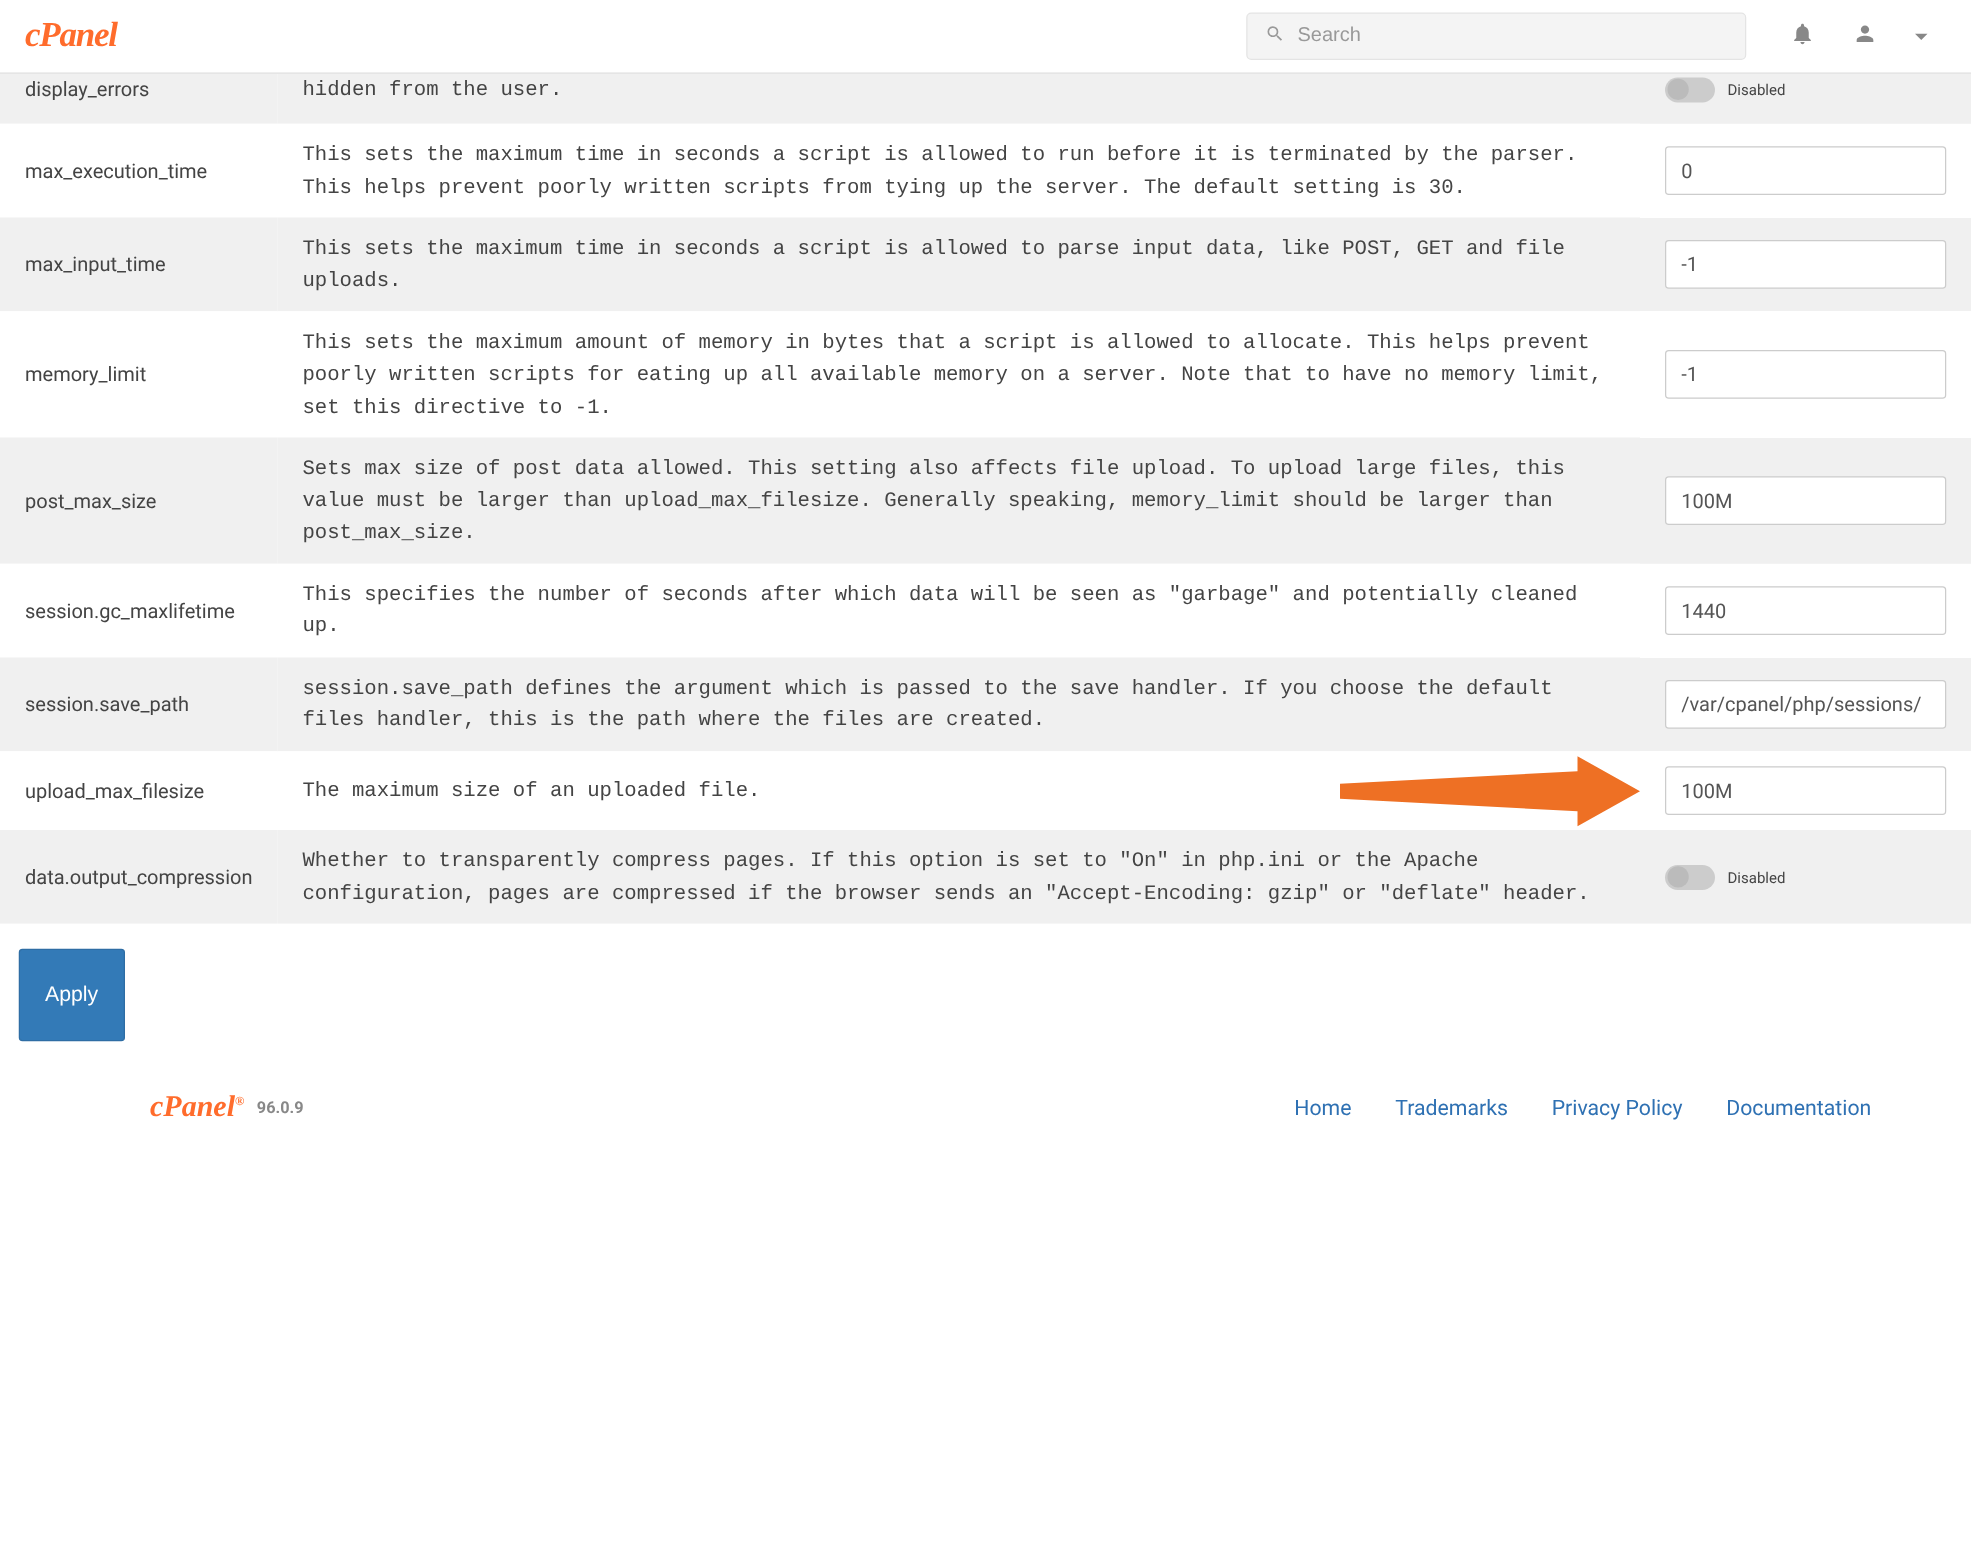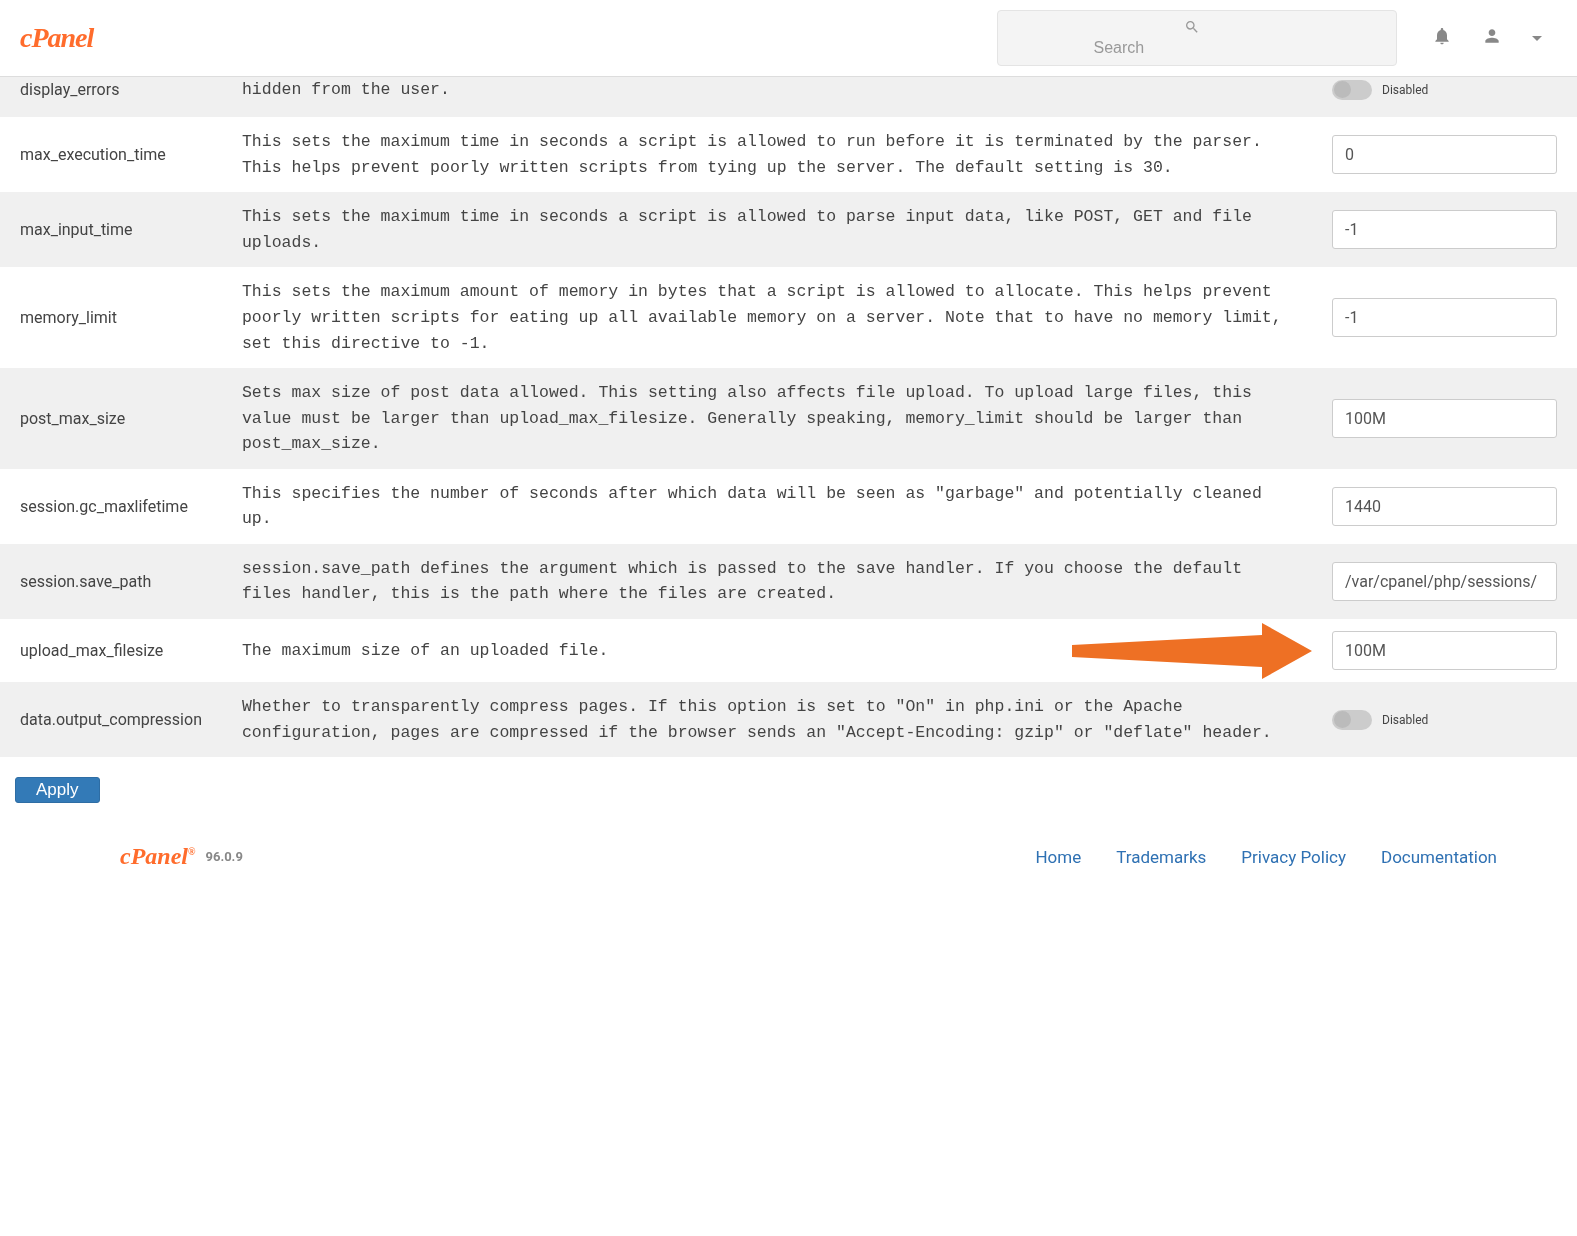--- a/index.html
+++ b/index.html
@@ -27,21 +27,20 @@
     .header-spacer { flex: 1; }
     .search-container {
       display: flex;
       align-items: center;
       background: #f4f4f4;
       border: 1px solid #e4e4e4;
       border-radius: 4px;
       padding: 8px 14px;
       width: 400px;
       margin-right: 20px;
-      flex-direction: column;
     }
     .search-icon {
       color: #999;
       margin-right: 10px;
     }
     .search-input {
       border: none;
       background: transparent;
       outline: none;
       font-size: 16px;
@@ -94,21 +93,21 @@
       border-radius: 50%;
       background: #bbb;
       top: 1.5px; left: 2px;
     }
     .toggle-label { color: #444; font-size: 12px; }
     .apply-bar { padding: 20px 15px 30px; }
     .apply-btn {
       background: #337ab7;
       color: #fff;
       border: 1px solid #2e6da4;
-      padding: 2px 20px;
+      padding: 26px 20px;
       font-size: 17px;
       border-radius: 3px;
       cursor: pointer;
     }
     .footer {
       display: flex;
       align-items: center;
       padding: 10px 80px 30px;
     }
     .footer-logo {

